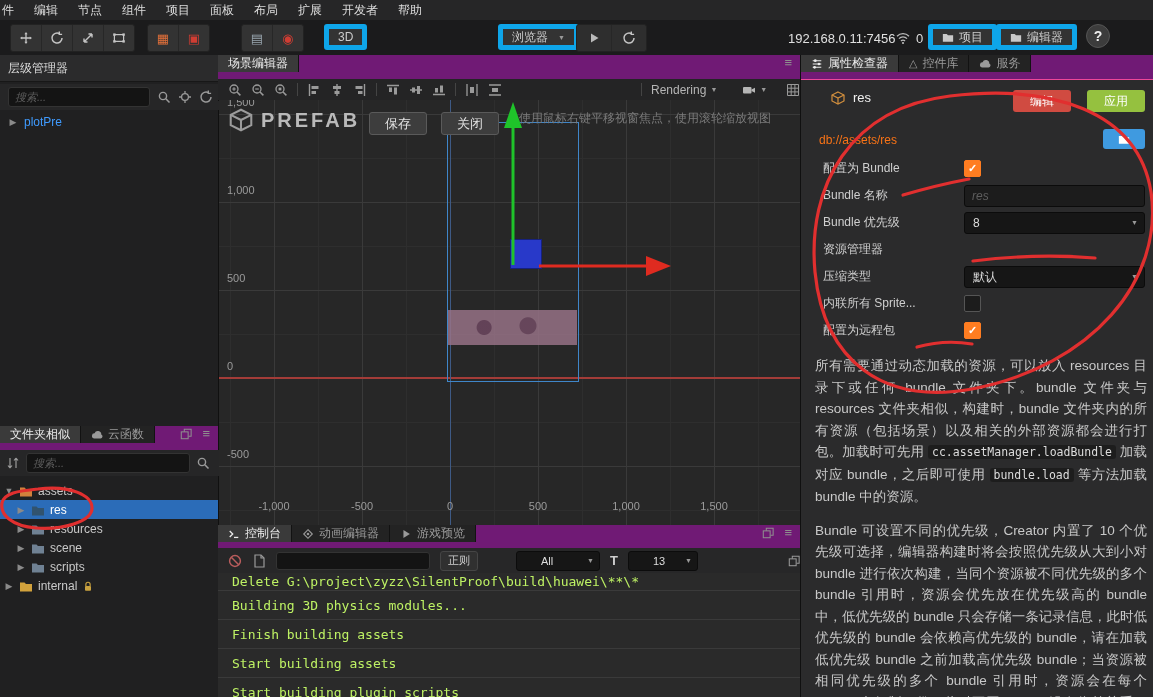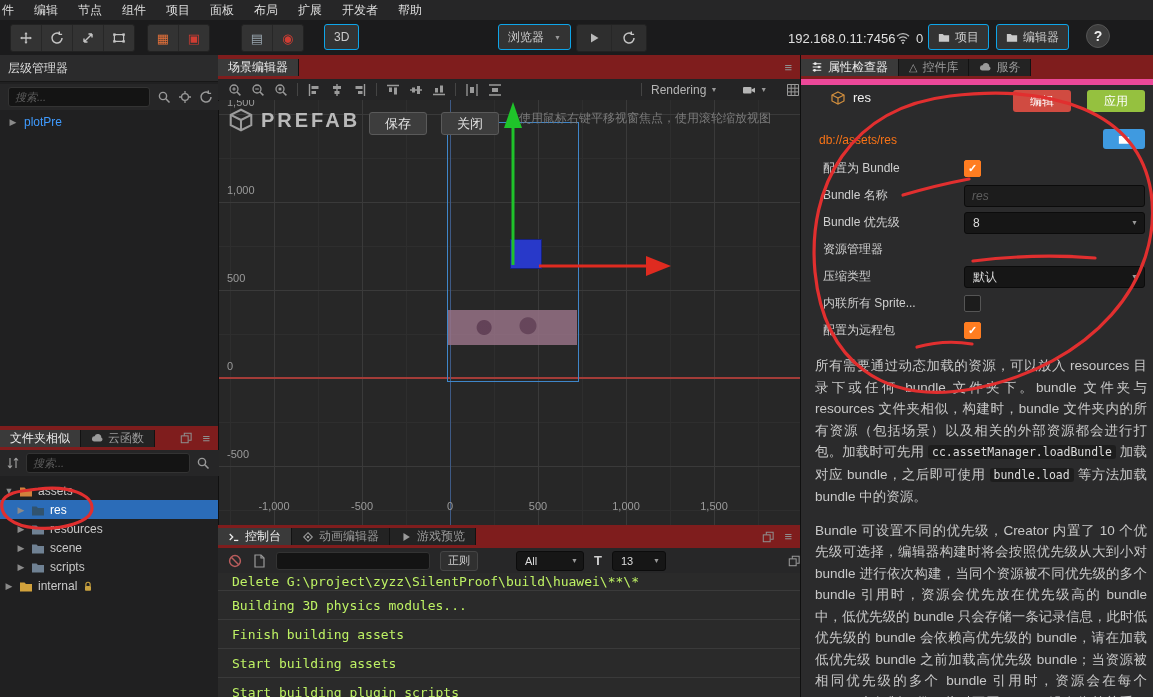--- a/index.html
+++ b/index.html
@@ -18,26 +18,26 @@
   
   .menubar{left:0;top:0;width:1153px;height:20px;background:#262627;display:flex;align-items:center;color:#ddd}
   .menubar .mi{padding:0 10px;height:100%;display:flex;align-items:center;cursor:default}
   .menubar .mi:first-child{padding-left:2px}
 
   
   .toolbar{left:0;top:20px;width:1153px;height:35px;background:#1b1b1c;border-bottom:1px solid #101010}
   .btngroup{position:absolute;top:4px;height:26px;background:#333;border:1px solid #222;border-radius:3px;display:flex;align-items:center}
   .btngroup .cell{width:30px;height:100%;display:flex;align-items:center;justify-content:center;border-right:1px solid #272727;color:#c5c5c5}
   .btngroup .cell:last-child{border-right:none}
-  .tbtn{position:absolute;top:4px;height:26px;background:#333;border:1px solid #0ea5e9;border-radius:3px;display:flex;align-items:center;justify-content:center;gap:5px;color:#ccc;padding:0 9px;font-size:12px}
+  .tbtn{position:absolute;top:4px;height:26px;background:#333;border:5px solid #0ea5e9;border-radius:3px;display:flex;align-items:center;justify-content:center;gap:5px;color:#ccc;padding:0 9px;font-size:12px}
   .dd::after{content:"▼";font-size:7px;color:#999;margin-left:5px}
   .help-btn{border-radius:50%;width:24px;height:24px;padding:0;font-weight:bold;font-size:14px;color:#eee;background:#3c3c3c;border:1px solid #555}
 
   
-  .tabbar{background:#7f1d1d;border-bottom:6px solid #ec4899;display:flex;align-items:center}
+  .tabbar{background:#701a75;border-bottom:1px solid #ec4899;display:flex;align-items:flex-start}
   .tab{display:flex;align-items:center;gap:5px;padding:0 10px;background:#232323;color:#9a9a9a;border-right:1px solid #121212;font-size:12px}
   .tab.active{background:#3a3a3a;color:#ececec}
   .panel-menu-icons{margin-left:auto;display:flex;align-items:center;gap:10px;padding-right:8px;color:#8f8f8f}
   input.search{background:#141414;border:1px solid #333;border-radius:3px;color:#bbb;font-size:11px;padding:0 6px;font-family:"Liberation Sans",sans-serif}
   input.search::placeholder{color:#5d5d5d;font-style:italic}
   .iconbtn{color:#9a9a9a;display:flex;align-items:center;justify-content:center}
 
   
   .left-col{left:0;top:55px;width:218px;height:642px;background:#202021;border-right:1px solid #101010}
   .hier-header{left:0;top:0;width:218px;height:26px;background:#2b2b2c;border-bottom:1px solid #171717;display:flex;align-items:center;padding:0 8px;color:#ddd}
@@ -60,21 +60,21 @@
     background-size:88px 88px,88px 88px,44px 44px,44px 44px;
     background-position:55px 14px,55px 14px,11px 14px,11px 14px;}
   .tick{position:absolute;color:#9b9b9b;font-size:11px}
   .scene-btn{position:absolute;top:12px;width:58px;height:23px;background:#3d3d3d;border:1px solid #5a5a5a;border-radius:3px;color:#e2e2e2;font-size:13px;display:flex;align-items:center;justify-content:center}
   .prefab{position:absolute;left:10px;top:8px;display:flex;align-items:center;gap:8px;color:#b3b3b3}
   .prefab .t{font-size:20px;font-weight:bold;letter-spacing:3px;color:#b9b9b9}
 
   
   .console{left:218px;top:525px;width:582px;height:172px;background:#252526}
   .console-toolbar{position:absolute;left:0;top:23px;width:582px;height:25px;background:#272728;border-bottom:1px solid #101010;display:flex;align-items:center;gap:10px;padding-left:10px}
-  .minisel{background:#161616;border:1px solid #0c0c0c;border-radius:3px;height:18px;color:#ddd;display:flex;align-items:center;padding:0 16px 0 8px;font-size:11px;position:relative}
+  .minisel{background:#161616;border:1px solid #0c0c0c;border-radius:3px;height:18px;color:#ddd;display:flex;align-items:center;padding:0 16px 0 24px;font-size:11px;position:relative}
   .minisel::after{content:"▼";font-size:7px;color:#999;position:absolute;right:5px;top:5px}
   .regexbox{background:#303030;border:1px solid #454545;border-radius:3px;height:18px;display:flex;align-items:center;padding:0 7px;color:#cfcfcf;font-size:11px}
   .log-row{font-family:"DejaVu Sans Mono",monospace;font-size:13px;color:#bef264;border-bottom:1px solid #3a3a3a;display:flex;align-items:center;padding-left:14px;background:#2a2a2a}
 
   
   .inspector{left:800px;top:55px;width:353px;height:642px;background:#2b2b2c;border-left:1px solid #101010}
   .prop-label{position:absolute;left:22px;color:#cfcfcf;font-size:12px;line-height:22px}
   .select{position:absolute;background:#161616;border:1px solid #0b0b0b;border-radius:3px;height:20px;color:#ddd;display:flex;align-items:center;padding:0 8px;font-size:12px;width:163px}
   .select::after{content:"▼";font-size:7px;color:#999;position:absolute;right:6px;top:6px}
   .checkbox{position:absolute;width:15px;height:15px;background:#1c1c1c;border:1px solid #555;border-radius:2px;display:flex;align-items:center;justify-content:center}

